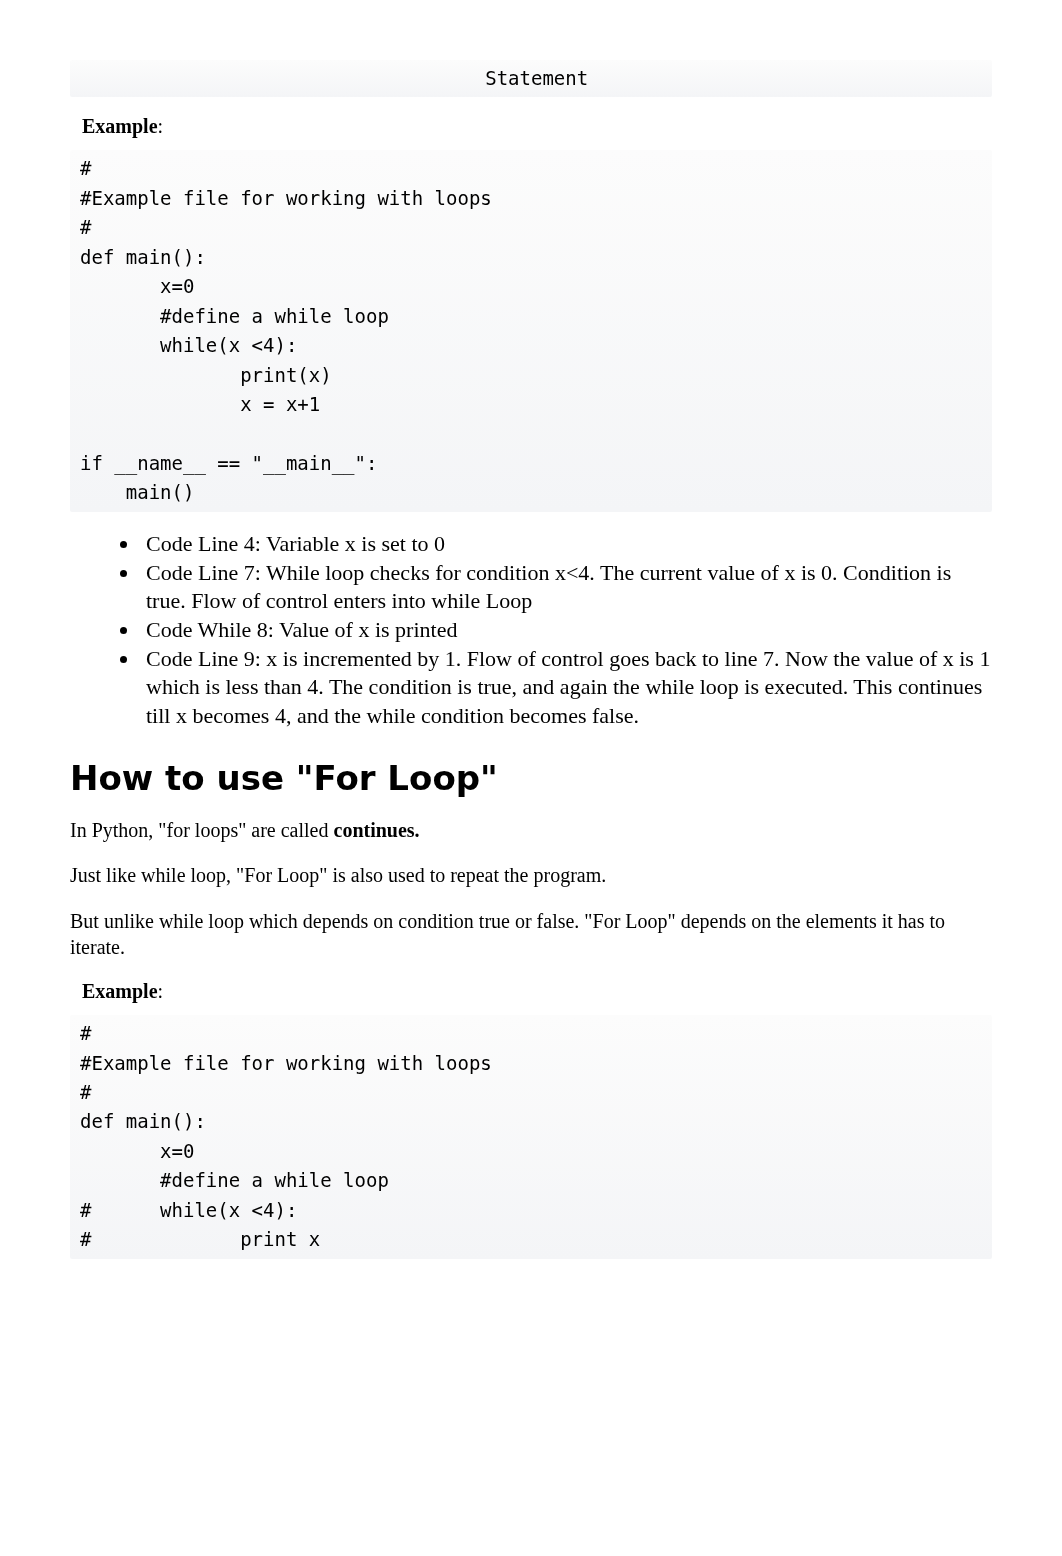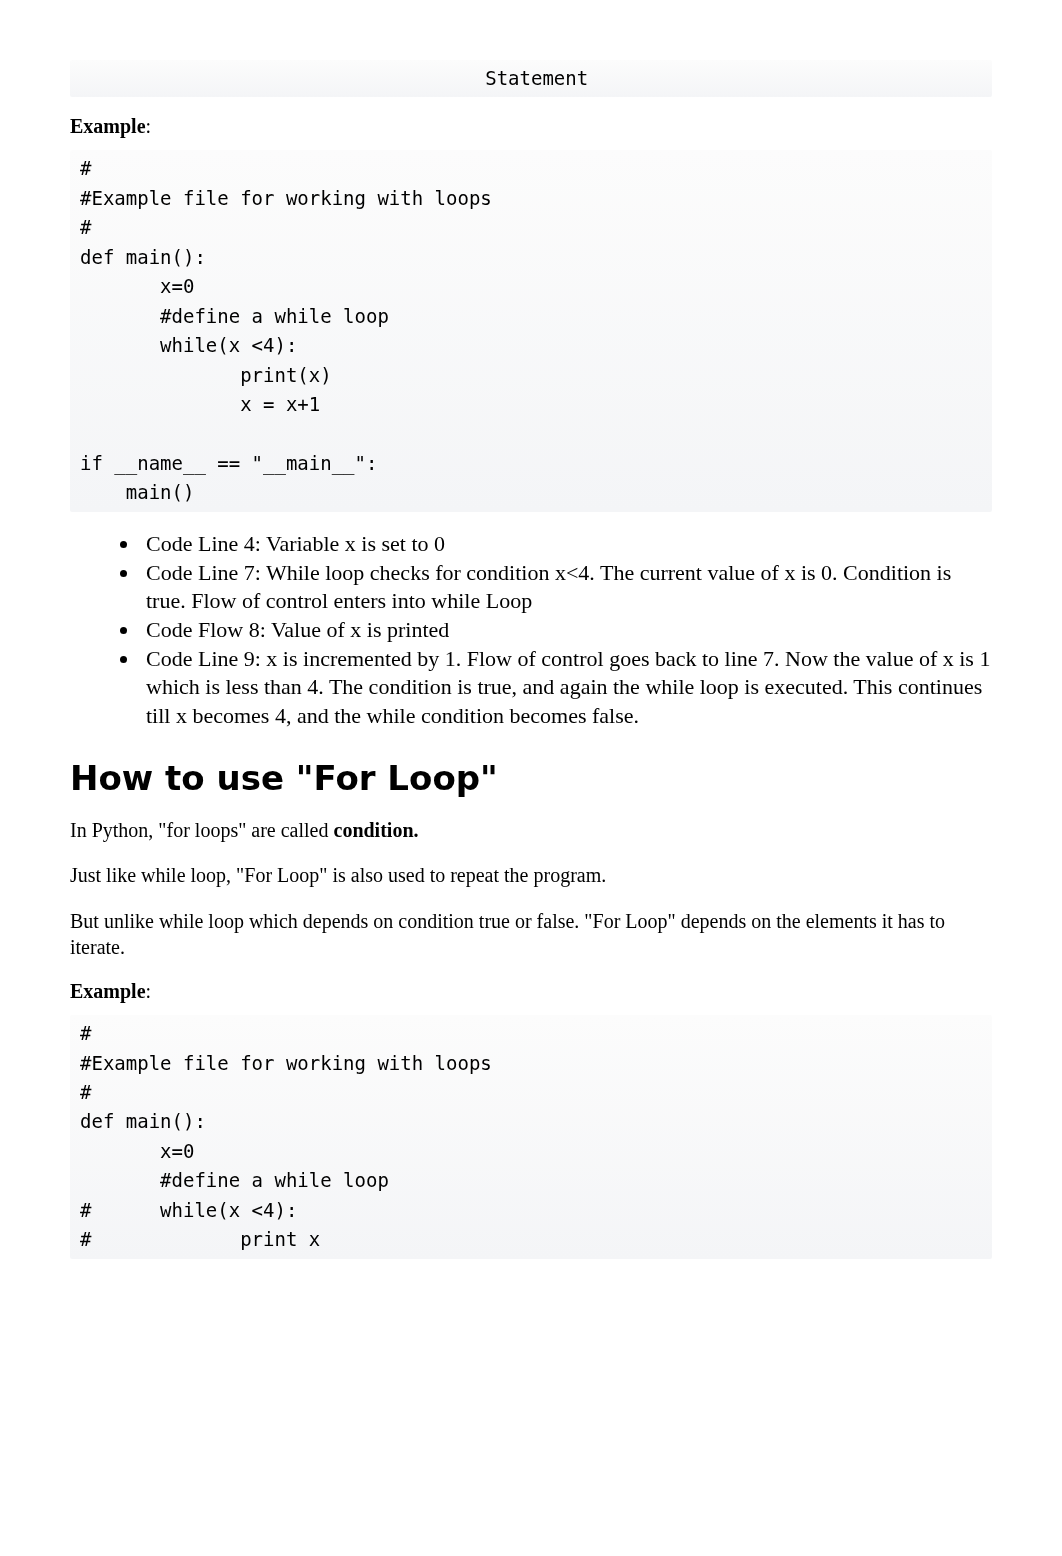--- a/index.html
+++ b/index.html
@@ -30,21 +30,21 @@
     white-space: pre;
     background: linear-gradient(to bottom, #fcfcfc 0%, #f4f5f7 100%);
     padding: 4px 10px;
     border-radius: 2px;
     margin: 0 0 18px 0;
     text-align: center;
   }
   .label-example {
     font-family: "Times New Roman", Times, serif;
     font-size: 20px;
-    margin: 6px 0 6px 0;
+    margin: 6px 0 6px 12px;
   }
   .label-example b { font-weight: bold; }
   ul.bullets {
     margin: 2px 0 28px 0;
     padding-left: 70px;
     font-family: Liberation Serif, serif;
     font-size: 22px;
     line-height: 1.28;
   }
   ul.bullets li {
@@ -83,28 +83,28 @@
        while(x &lt;4):
               print(x)
               x = x+1
 
 if __name__ == "__main__":
     main()</div>
 
 <ul class="bullets">
   <li>Code Line 4: Variable x is set to 0</li>
   <li>Code Line 7: While loop checks for condition x&lt;4. The current value of x is 0. Condition is true. Flow of control enters into while Loop</li>
-  <li>Code Flow 8: Value of x is printed</li>
+  <li>Code While 8: Value of x is printed</li>
   <li>Code Line 9: x is incremented by 1. Flow of control goes back to line 7. Now the value of x is 1 which is less than 4. The condition is true, and again the while loop is executed. This continues till x becomes 4, and the while condition becomes false.</li>
 </ul>
 
 <h2 class="section">How to use "For Loop"</h2>
 
 <p class="body">
-  <span>In Python, "for loops" are called </span><b>condition.</b>
+  <span>In Python, "for loops" are called </span><b>continues.</b>
 </p>
 
 <p class="body">Just like while loop, "For Loop" is also used to repeat the program.</p>
 
 <p class="body">But unlike while loop which depends on condition true or false. "For Loop" depends on the elements it has to iterate.</p>
 
 <p class="label-example">
   <b>Example</b><span>:</span>
 </p>
 

